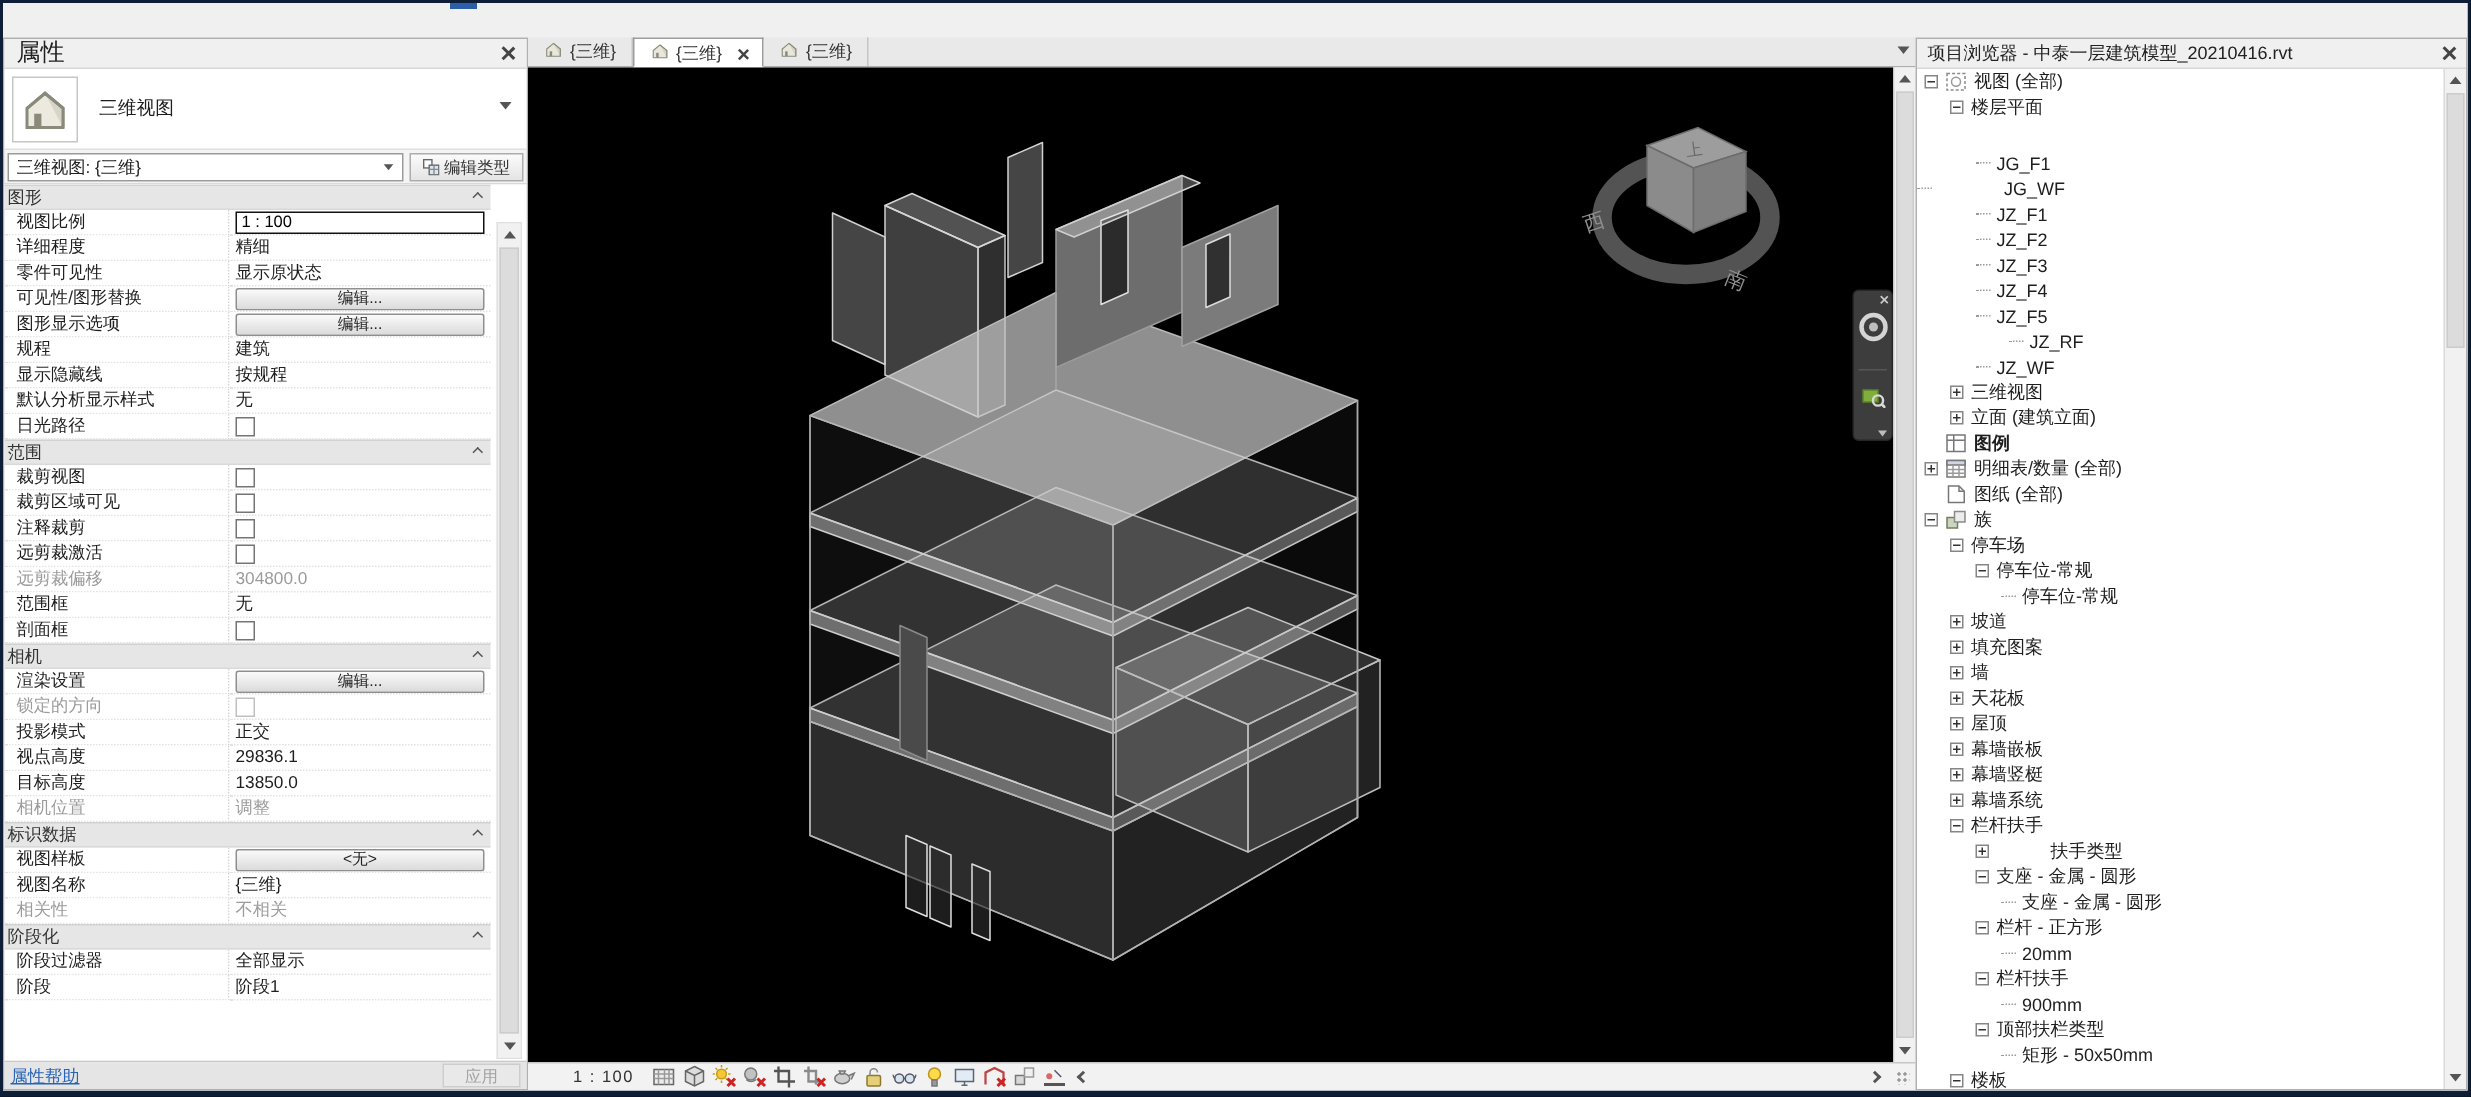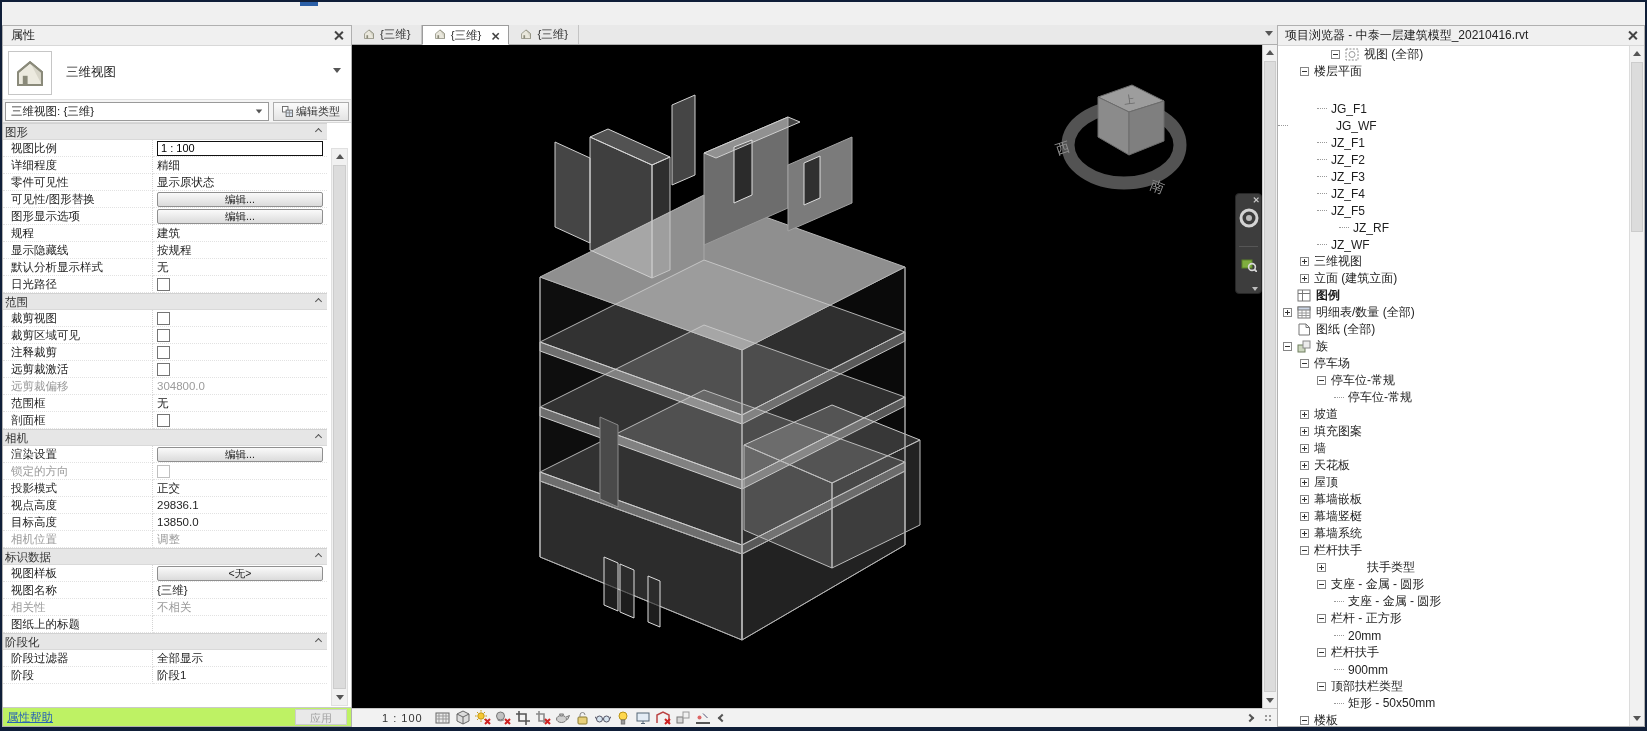--- a/index.html
+++ b/index.html
@@ -15,21 +15,21 @@
   .xicon::before{transform:rotate(45deg);} .xicon::after{transform:rotate(-45deg);}
   .chev{display:inline-block;width:6px;height:6px;border-left:2px solid #555;border-bottom:2px solid #555;}
   .chev.left{transform:rotate(45deg);} .chev.right{transform:rotate(225deg);}
   .chup{display:inline-block;width:6px;height:6px;border-left:2px solid #555;border-top:2px solid #555;transform:rotate(45deg);}
   .tri{width:0;height:0;display:inline-block;}
   .tri.down{border-left:4px solid transparent;border-right:4px solid transparent;border-top:5px solid #555;}
   .tri.up{border-left:4px solid transparent;border-right:4px solid transparent;border-bottom:5px solid #555;}
 
   
   .props{position:absolute;left:0;top:23px;width:350px;bottom:0;background:#fff;border:1px solid #b0b0b0;display:flex;flex-direction:column;}
-  .ptitle{height:20px;background:#f0f0f0;border-bottom:1px solid #d8d8d8;display:flex;align-items:center;padding:0 8px;font-size:12px;color:#222;}
+  .ptitle{height:20px;background:#f0f0f0;border-bottom:1px solid #d8d8d8;display:flex;align-items:center;padding:0 8px;font-size:16px;color:#222;}
   .ptitle .xicon{margin-left:auto;}
   .pselector{height:54px;background:#fff;border-bottom:1px solid #e0e0e0;display:flex;align-items:center;position:relative;}
   .pselbox{width:44px;height:44px;margin-left:5px;border:1px solid #c6c6c6;background:#fff;display:flex;align-items:center;justify-content:center;}
   .psel-label{margin-left:14px;font-size:12.5px;color:#1e1e1e;}
   .pseldrop{position:absolute;right:10px;top:22px;}
   .ptyperow{height:23px;display:flex;align-items:center;padding:1px 2px;background:#f4f4f4;border-bottom:1px solid #d8d8d8;}
   .ptypecombo{flex:1;height:19px;border:1px solid #9a9a9a;background:#fff;display:flex;align-items:center;padding:0 5px;font-size:11.5px;color:#222;}
   .ptypecombo .tri{margin-left:auto;}
   .pedittype{width:76px;height:19px;margin-left:4px;border:1px solid #adadad;background:linear-gradient(#fbfbfb,#e4e4e4);
     display:flex;align-items:center;justify-content:center;font-size:11px;color:#333;gap:3px;}
@@ -44,21 +44,21 @@
   .psect .chup{margin-left:auto;margin-right:6px;width:5px;height:5px;border-width:1.5px;}
   .vinput{width:100%;height:15px;border:1.5px solid #111;font-size:11px;padding:0 3px;font-family:inherit;background:#fff;}
   .vbtn{width:100%;height:15px;border:1px solid #8f8f8f;background:linear-gradient(#fafafa,#dbdbdb);font-size:10.5px;line-height:11px;
     color:#222;border-radius:2px;font-family:inherit;padding:0;}
   .cbx{width:13px;height:13px;border:1px solid #757575;background:#fff;display:inline-block;}
   .cbx.dimc{border-color:#c0c0c0;}
   .pscroll{position:absolute;right:3px;top:0;bottom:0;width:17px;background:#f1f1f1;border:1px solid #e0e0e0;}
   .sbbtn{position:absolute;left:0;right:0;height:15px;background:#f1f1f1;display:flex;align-items:center;justify-content:center;}
   .sbbtn.top{top:0;} .sbbtn.bot{bottom:0;}
   .sbthumb{position:absolute;left:1px;right:1px;background:#dcdcdc;border:1px solid #cccccc;}
-  .pfooter{height:19px;border-top:1px solid #c9c9c9;background:#bef264;display:flex;align-items:center;padding:0 4px;}
+  .pfooter{height:19px;border-top:1px solid #c9c9c9;background:#e5e5e5;display:flex;align-items:center;padding:0 4px;}
   .phelp{font-size:11.5px;color:#2a64b4;text-decoration:underline;}
   .papply{margin-left:auto;width:52px;height:16px;border:1px solid #cdcdcd;background:#e9e9e9;color:#a3a3a3;font-size:11px;line-height:14px;font-family:inherit;}
 
   
   .center{position:absolute;left:350px;top:23px;width:925px;bottom:0;display:flex;flex-direction:column;}
   .tabbar{height:20px;background:#e9e9e9;border-bottom:1px solid #aeaeae;display:flex;align-items:stretch;position:relative;}
   .vtab{display:flex;align-items:center;gap:4px;padding:0 10px;font-size:11.5px;color:#333;border-right:1px solid #c4c4c4;}
   .vtab.active{background:#fff;border:1px solid #9c9c9c;border-bottom:1px solid #fff;margin-bottom:-1px;}
   .vtab .xicon{width:7px;height:7px;margin-left:6px;transform:scale(.8);}
   .tabmenu{position:absolute;right:4px;top:6px;}
@@ -294,26 +294,20 @@
           <div class="pval">
             <span class="">{三维}</span>
           </div>
         </div>
         <div class="prow">
           <div class="plabel dim">相关性</div>
           <div class="pval">
             <span class="dim">不相关</span>
           </div>
         </div>
-        <div class="prow">
-          <div class="plabel">图纸上的标题</div>
-          <div class="pval">
-            <span class=""></span>
-          </div>
-        </div>
         <div class="psect">
           <span>阶段化</span>
           <span class="chup"></span>
         </div>
         <div class="prow">
           <div class="plabel">阶段过滤器</div>
           <div class="pval">
             <span class="">全部显示</span>
           </div>
         </div>
@@ -560,21 +554,21 @@
       <span class="grip"></span>
     </div>
   </div>
 
   <div class="browser">
     <div class="brtitle">
       <span>项目浏览器 - 中泰一层建筑模型_20210416.rvt</span>
       <span class="xicon"></span>
     </div>
     <div class="brbody">
-        <div class="trow" style="padding-left: 5px; margin-left: 48px;">
+        <div class="trow" style="padding-left: 5px;">
           <span class="exp"></span>
           <span class="ticon"><svg width="14" height="13" viewBox="0 0 14 13">
               <rect x="1" y="1" width="12" height="11" fill="none" stroke="#8a8a8a" stroke-dasharray="2 1.4"></rect>
               <circle cx="7" cy="6.5" r="3" fill="none" stroke="#9a9a9a"></circle>
             </svg></span>
           <span>视图 (全部)</span>
         </div>
         <div class="trow" style="padding-left: 22px;">
           <span class="exp"></span>
           <span>楼层平面</span>

